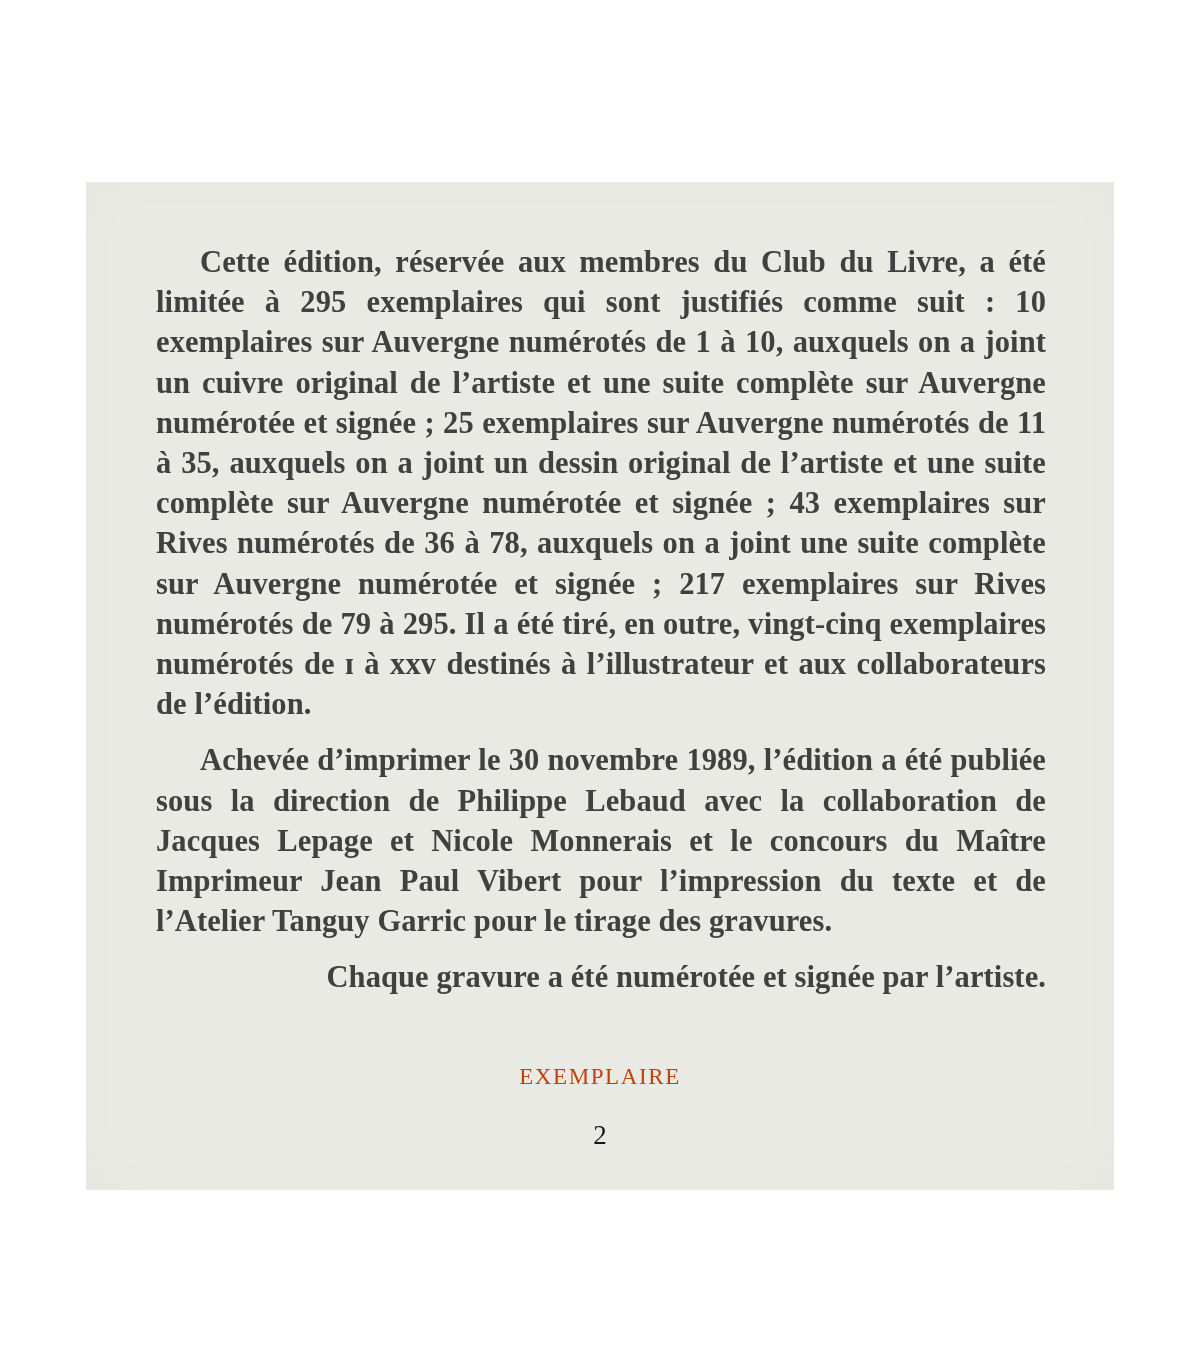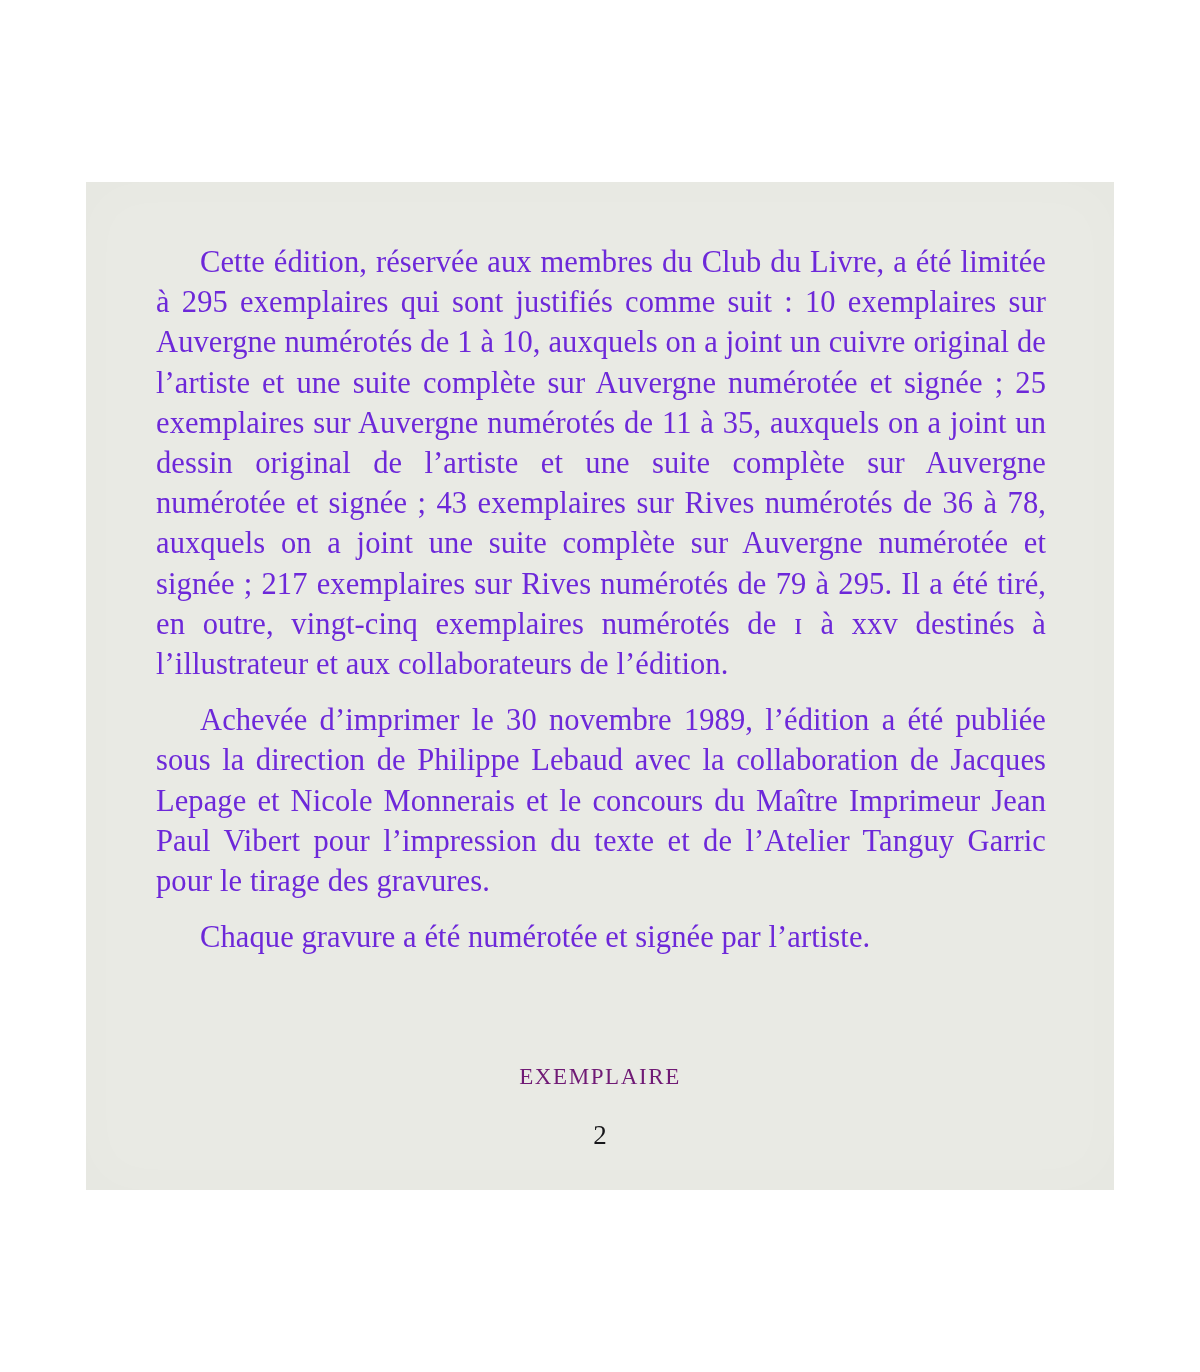--- a/index.html
+++ b/index.html
@@ -34,40 +34,41 @@
     top: 60px;
     width: 890px;
   }
   .colophon p {
     margin: 0;
     text-align: justify;
     text-justify: inter-word;
     font-family: "Liberation Serif", serif;
     font-size: 30.5px;
     line-height: 40.2px;
-    color: #6d28d9;
+    color: #404040;
     text-indent: 44px;
     letter-spacing: 0.1px;
+    font-weight: bold;
   }
   .colophon p.last-line {
-    text-align: left;
+    text-align: right;
   }
   .colophon p + p {
     margin-top: 16px;
   }
   .exemplaire {
     position: absolute;
     left: 0;
     top: 882px;
     width: 1028px;
     text-align: center;
     font-family: "Liberation Serif", serif;
     font-size: 23px;
     letter-spacing: 1.6px;
-    color: #701a75;
+    color: #c2410c;
   }
   .copy-number {
     position: absolute;
     left: 0;
     top: 938px;
     width: 1028px;
     text-align: center;
     font-family: "Liberation Serif", serif;
     font-size: 27px;
     color: #17171a;

